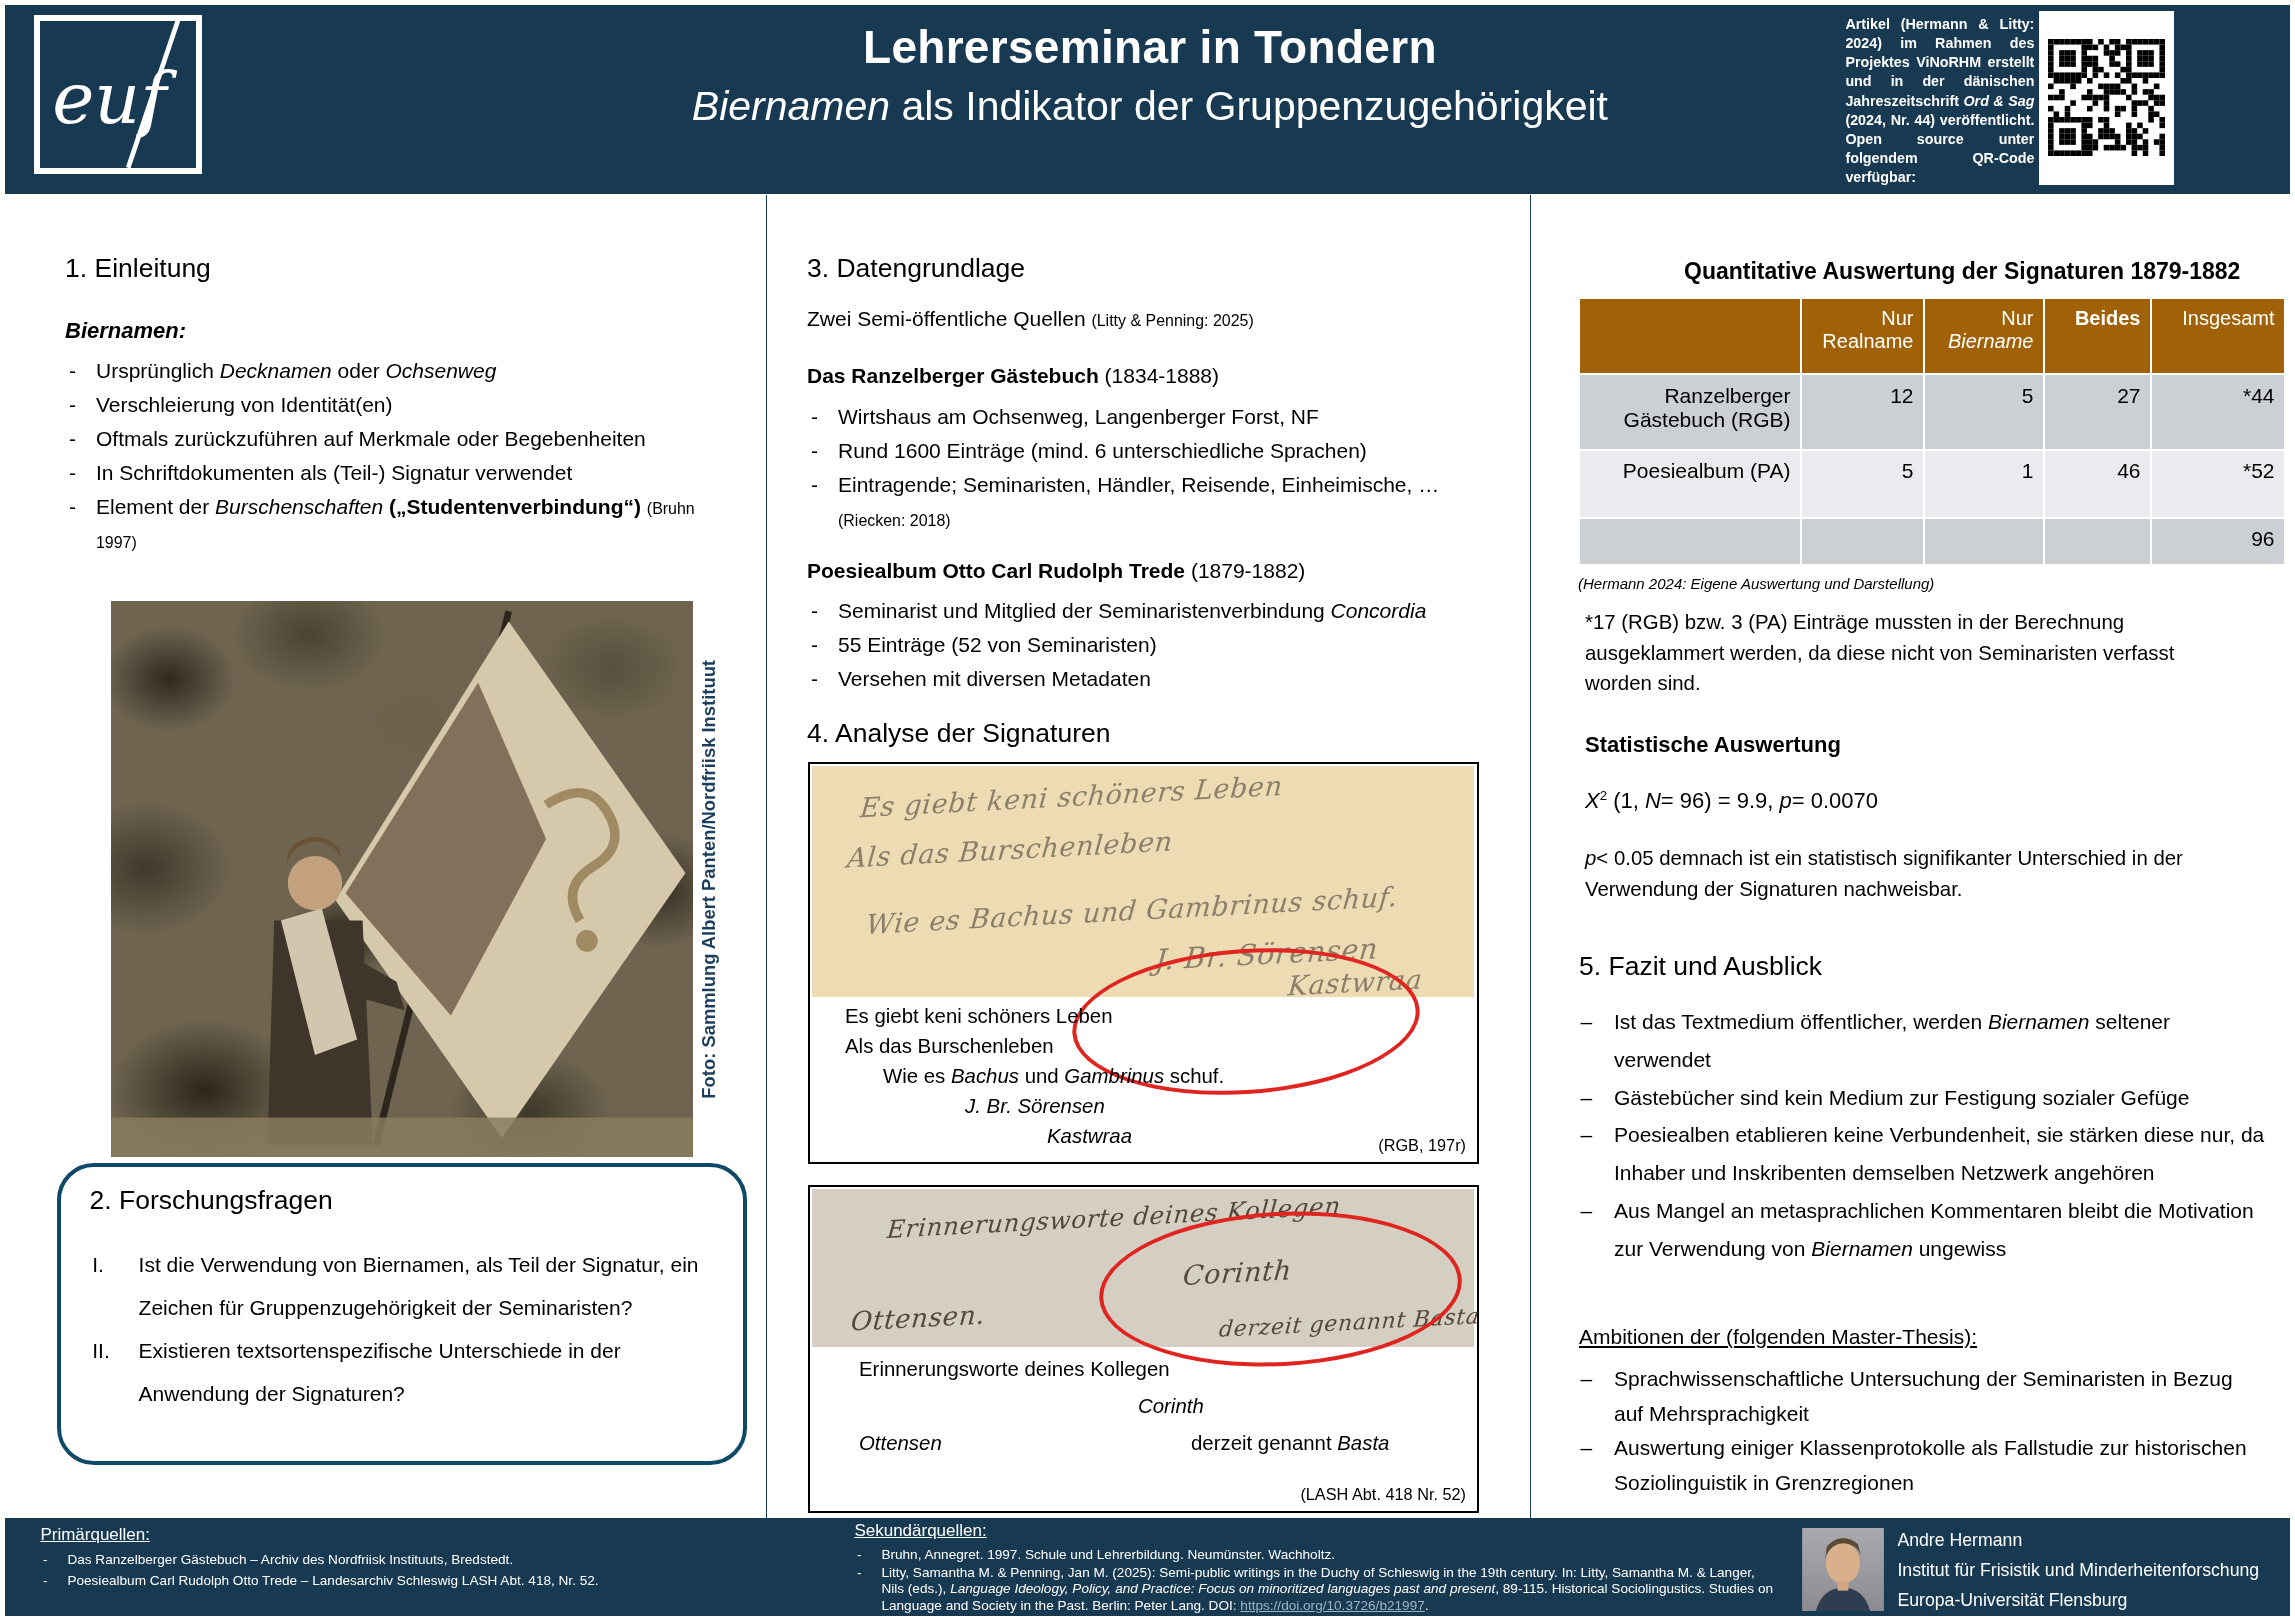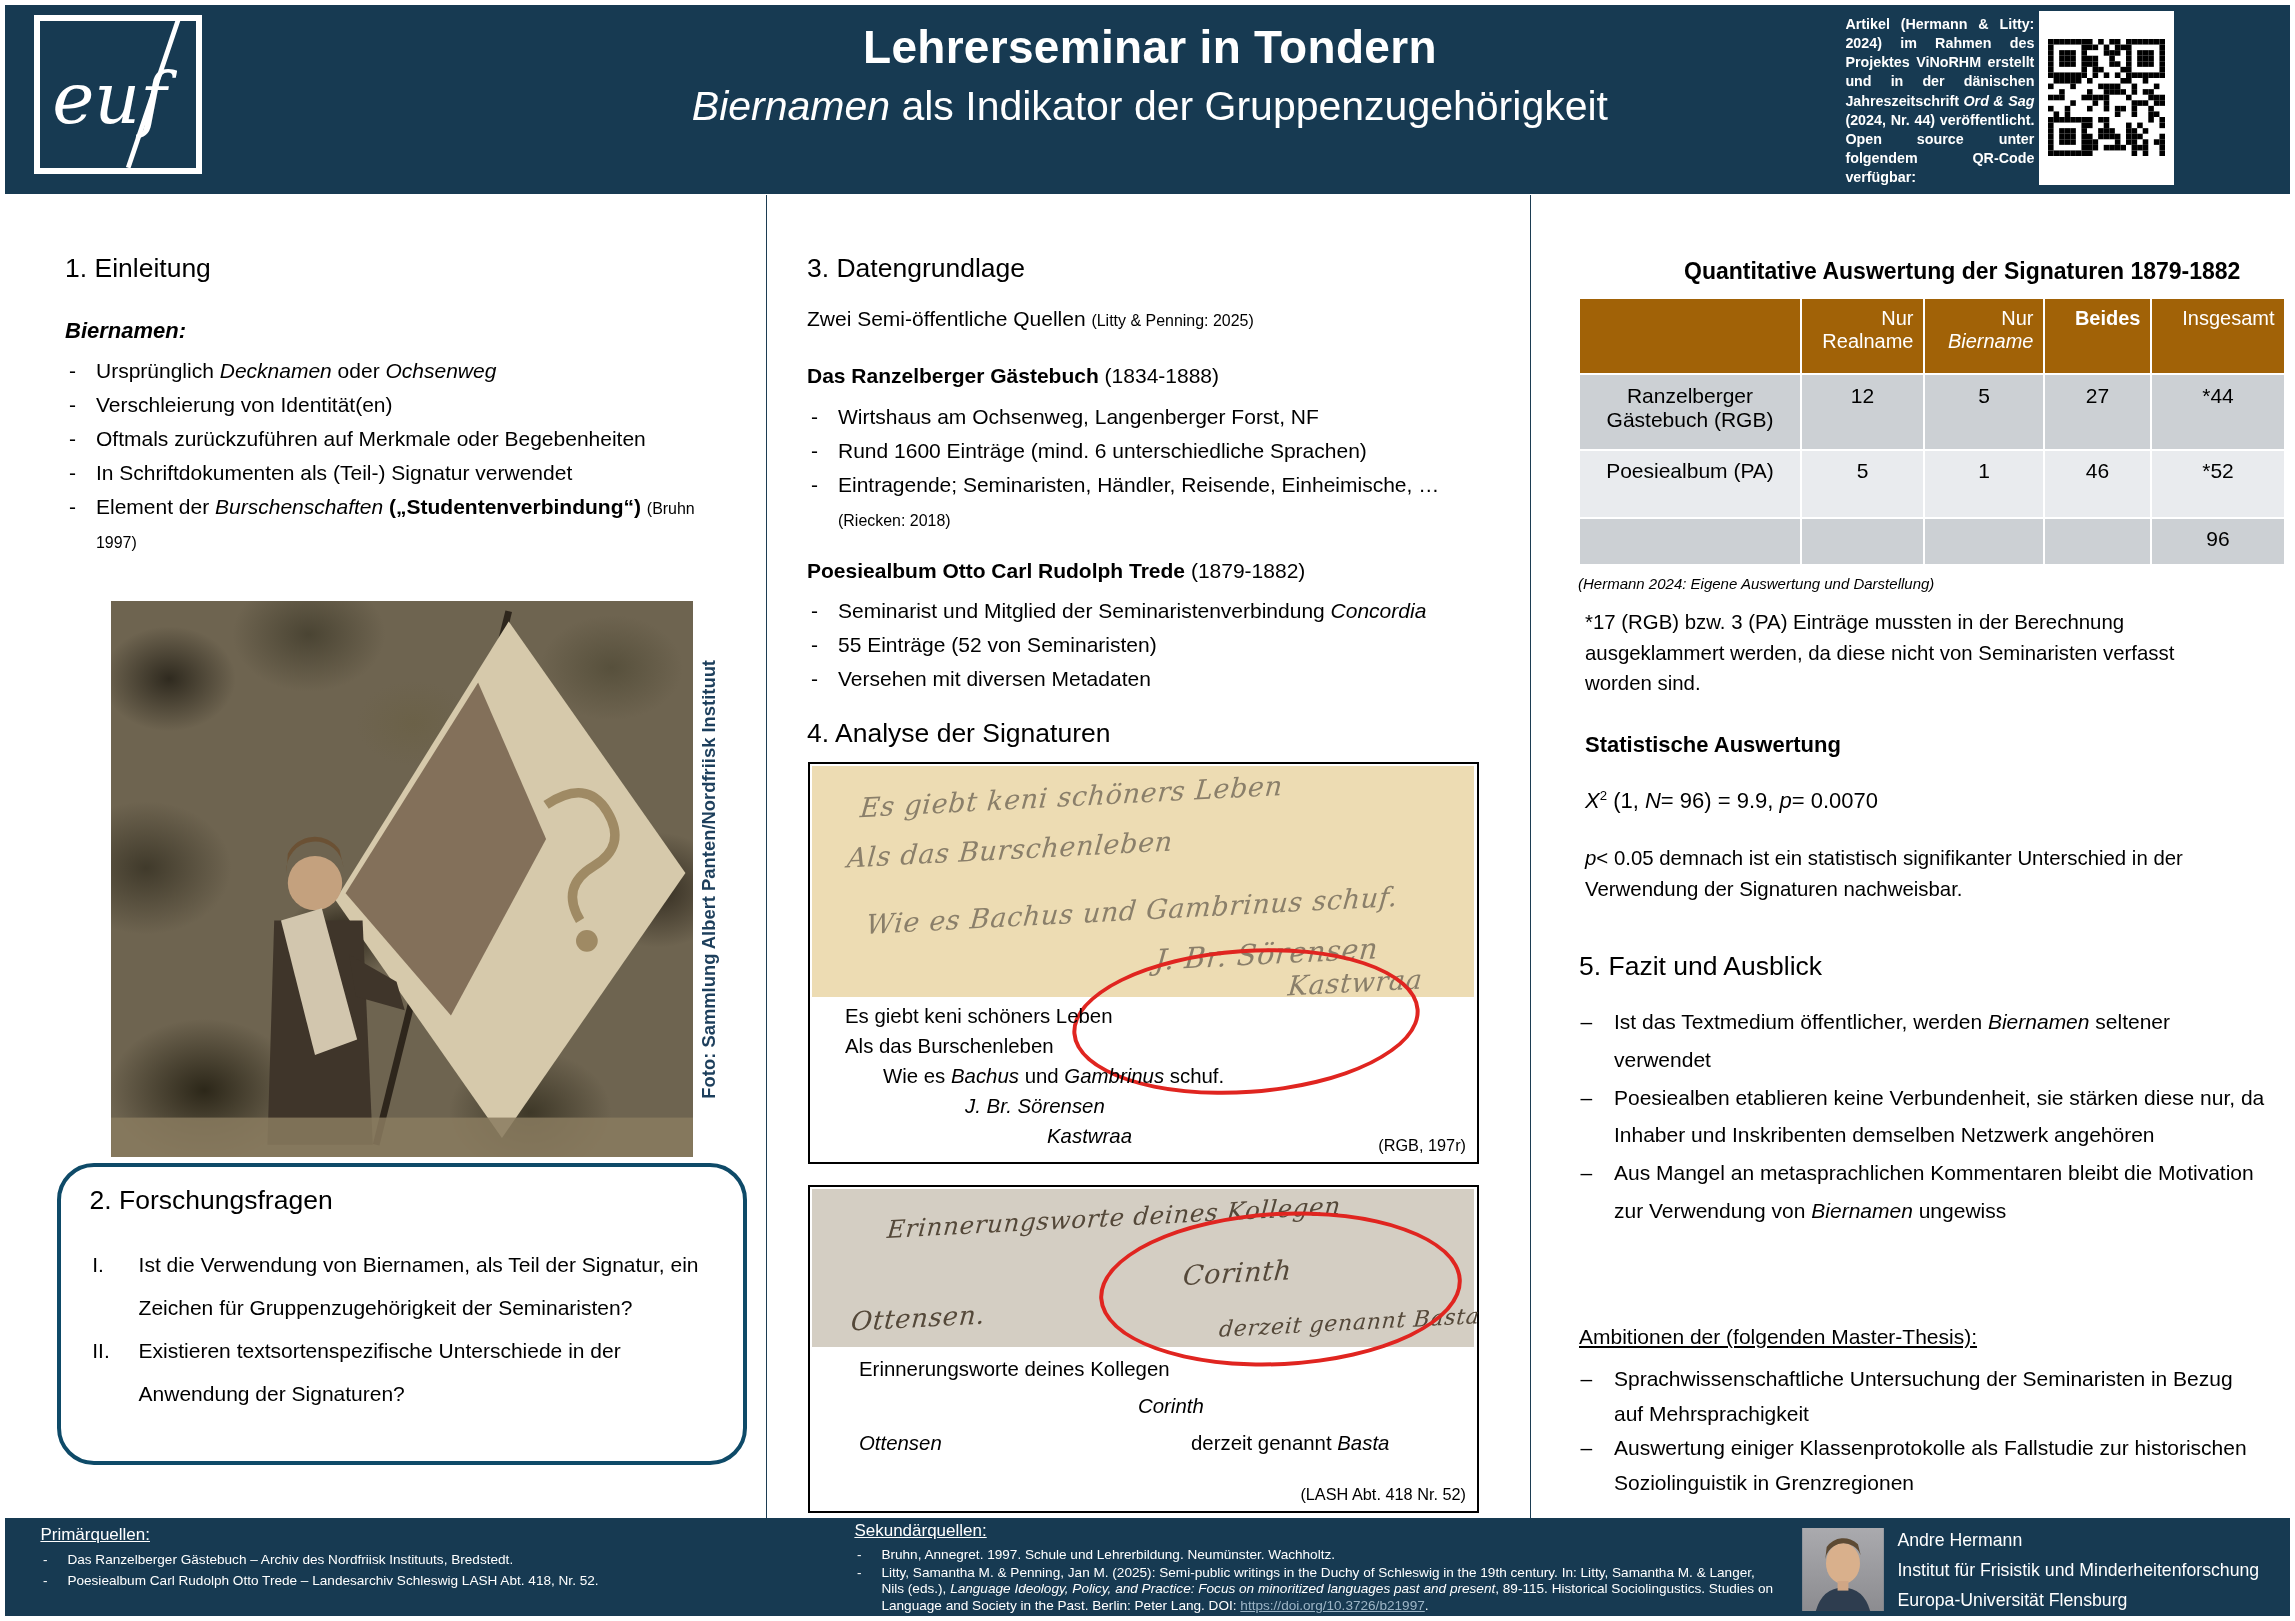--- a/index.html
+++ b/index.html
@@ -62,21 +62,21 @@
           transform:rotate(-3deg) skewX(-8deg);white-space:nowrap;}
   .script1{color:#8a7f6a;}
   .script2{color:#544839;}
   .red-ellipse{position:absolute;border:4.8px solid #e02520;border-radius:50%;}
   .trans{position:absolute;font-size:20.4px;white-space:nowrap;}
   .fig-src{position:absolute;font-size:16.3px;}
   
   table.qtable{border-collapse:separate;border-spacing:2.7px;}
   table.qtable th{background:#a16207;color:#fff;font-weight:normal;font-size:20px;text-align:right;
                   vertical-align:top;padding:8.2px 9.5px;}
-  table.qtable td{font-size:21px;text-align:center;vertical-align:top;padding:8.2px 9.5px;}
+  table.qtable td{font-size:21px;text-align:right;vertical-align:top;padding:8.2px 9.5px;}
   tr.row-g td{background:#ccd0d4;}
   tr.row-l td{background:#e9ebee;}
   .tbl-caption{position:absolute;font-size:15px;font-style:italic;}
   .para{position:absolute;font-size:20.4px;line-height:1.5;}
   .underline{text-decoration:underline;}
   
   .foot-h{position:absolute;color:#fff;font-size:17px;font-weight:normal;text-decoration:underline;}
   .foot-list li{position:relative;color:#fff;font-size:13.6px;line-height:1.22;padding-left:27px;margin-bottom:4.1px;}
   .foot-list li::before{content:"-";position:absolute;left:2.7px;}
   .sec-list li{margin-bottom:1.4px;}
@@ -463,20 +463,21 @@
   <div class="tbl-caption" style="left:1578px;top:575px;">(Hermann 2024: Eigene Auswertung und Darstellung)</div>
 
   <div class="para" style="left:1585px;top:607px;width:653px;">*17 (RGB) bzw. 3 (PA) Einträge mussten in der Berechnung ausgeklammert werden, da diese nicht von Seminaristen verfasst worden sind.</div>
   <div class="abs" style="left:1585px;top:732px;font-size:22px;font-weight:bold;">Statistische Auswertung</div>
   <div class="abs" style="left:1585px;top:788px;font-size:22px;"><span class="run-i">X</span><sup>2</sup><span> (1, </span><span class="run-i">N</span><span>= 96) = 9.9, </span><span class="run-i">p</span><span>= 0.0070</span></div>
   <div class="para" style="left:1585px;top:843px;width:673px;"><span class="run-i">p</span><span>&lt; 0.05 demnach ist ein statistisch signifikanter Unterschied in der Verwendung der Signaturen nachweisbar.</span></div>
 
   <div class="h2 abs" style="left:1579px;top:951px;">5. Fazit und Ausblick</div>
   <ul class="endash-list abs" style="left:1579px;top:1003px;width:687px;">
     <li><span>Ist das Textmedium öffentlicher, werden </span><span class="run-i">Biernamen</span><span> seltener verwendet</span></li>
+    <li><span>Gästebücher sind kein Medium zur Festigung sozialer Gefüge</span></li>
     <li><span>Poesiealben etablieren keine Verbundenheit, sie stärken diese nur, da Inhaber und Inskribenten demselben Netzwerk angehören</span></li>
     <li><span>Aus Mangel an metasprachlichen Kommentaren bleibt die Motivation zur Verwendung von </span><span class="run-i">Biernamen</span><span> ungewiss</span></li>
   </ul>
   <div class="abs t underline" style="left:1579px;top:1325px;">Ambitionen der (folgenden Master-Thesis):</div>
   <ul class="endash-list abs" style="left:1579px;top:1362px;width:687px;">
     <li style="line-height:1.65;"><span>Sprachwissenschaftliche Untersuchung der Seminaristen in Bezug auf Mehrsprachigkeit</span></li>
     <li style="line-height:1.65;"><span>Auswertung einiger Klassenprotokolle als Fallstudie zur historischen Soziolinguistik in Grenzregionen</span></li>
   </ul>
 
   <footer class="banner bottom-banner">

